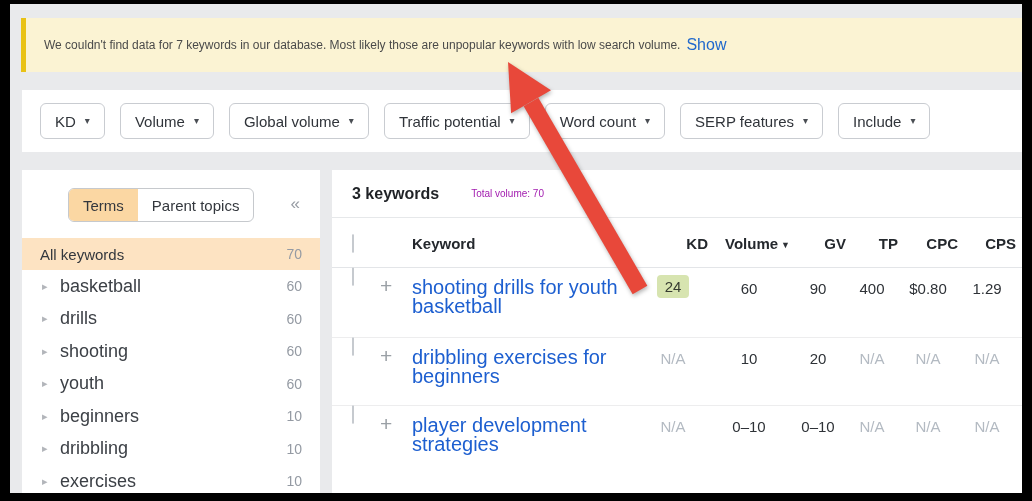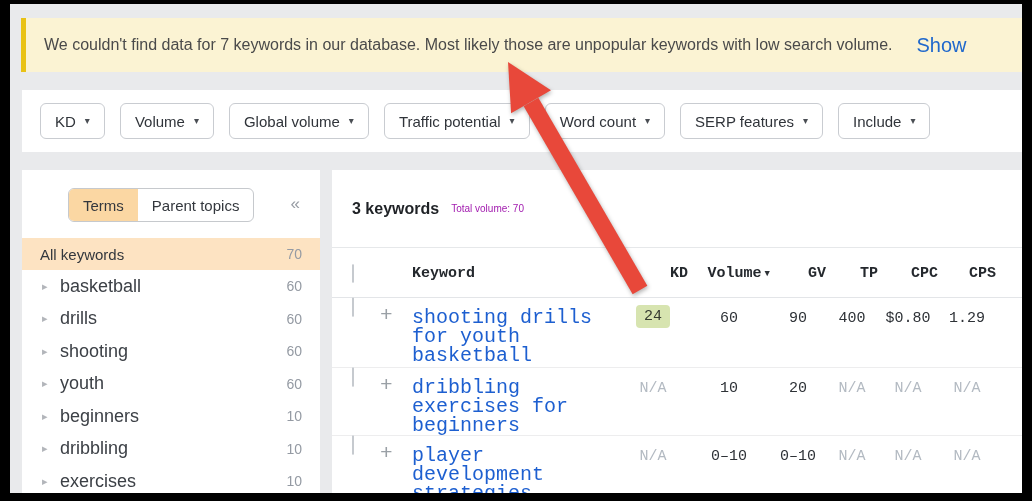--- a/index.html
+++ b/index.html
@@ -6,22 +6,22 @@
   html,body { background:#000; }
   body { font-family:"Liberation Sans", sans-serif; }
 
   .frame { position:relative; width:1032px; height:501px; background:#000; overflow:hidden; }
   .screen { position:absolute; left:10px; top:4px; width:1012px; height:489px; background:#e9eaec; overflow:hidden; }
 
   
   .banner { position:absolute; left:11px; top:14px; right:0; height:54px;
             background:var(--banner-bg,#fbf3d3); border-left:5px solid var(--banner-accent,#e9c215);
             display:flex; align-items:center; padding-left:18px; white-space:nowrap; overflow:hidden; }
-  .banner-text { font-size:16px; color:var(--banner-text,#4a4a4a);text-align:center; }
-  .banner-link { font-size:20px; color:var(--link-blue,#2068cc); margin-left:24px; cursor:pointer; text-decoration:none; }
+  .banner-text { font-size:12px; color:var(--banner-text,#4a4a4a);text-align:center; }
+  .banner-link { font-size:16px; color:var(--link-blue,#2068cc); margin-left:6px; cursor:pointer; text-decoration:none; }
 
   
   .filterbar { position:absolute; left:12px; top:86px; right:0; height:62px; background:#fff;
                display:flex; align-items:center; gap:15px; padding-left:18px; overflow:hidden; }
   .filter-btn { display:inline-flex; align-items:center; gap:9px; height:36px; padding:0 14px;
                 background:#fff; border:1px solid #c9ccd1; border-radius:6px; font-size:15px;
                 color:#30343a; white-space:nowrap; cursor:pointer; flex:0 0 auto; }
   .caret { font-size:10px; color:#4a4e54; line-height:1; }
 
   
@@ -35,26 +35,26 @@
            display:flex; align-items:center; justify-content:space-between; padding:0 18px; cursor:pointer;gap:8px; }
   .allkw .lbl { font-size:15px; color:#33373d; }
   .count { font-size:14px; color:#949aa3; }
   .kwlist { position:absolute; left:0; right:0; top:100px; bottom:0; }
   .kwitem { height:32.5px; display:flex; align-items:center; padding:0 18px 0 20px; cursor:pointer; }
   .kwitem .tri { width:18px; font-size:11px; color:#b2b5ba; }
   .kwitem .lbl { flex:1; font-size:18px; color:#3c4046; }
 
   
   .main { position:absolute; left:322px; top:166px; right:0; bottom:0; background:#fff; overflow:hidden; }
-  .summary { height:78px; display:flex; align-items:center; gap:12px; padding-left:20px; border-bottom:1px solid #e6e8ea; }
+  .summary { height:48px; display:flex; align-items:center; gap:32px; padding-left:20px; border-bottom:1px solid #e6e8ea; }
   .summary .cnt { font-size:16px; font-weight:bold; color:#1f2226; }
   .summary .tv { font-size:10px; color:#a21caf; }
 
   .grid { display:grid; grid-template-columns:24px 36px 1fr 70px 82px 56px 52px 60px 58px;
-          padding:0 26px 0 20px; align-items:start;font-family:Liberation Mono, monospace; }
+          padding:0 6px 0 20px; align-items:start; }
   .thead { height:50px; border-bottom:1px solid #e3e5e8; }
   .thead > div { padding-top:17px; font-size:15px; font-weight:bold; color:#24282d; }
   .th-num { text-align:right; }
   .sortcaret { font-size:9px; color:#2e3237; margin-left:3px; vertical-align:1px; }
 
   .checkbox { width:16px; height:16px; border:1.5px solid #c6cacf; border-radius:3px; background:#fff;
               margin-top:16px; cursor:pointer; }
   .trow .checkbox { margin-top:13px; }
   .trow { border-bottom:1px solid #ededee; }
   .trow:last-child { border-bottom:none; }

